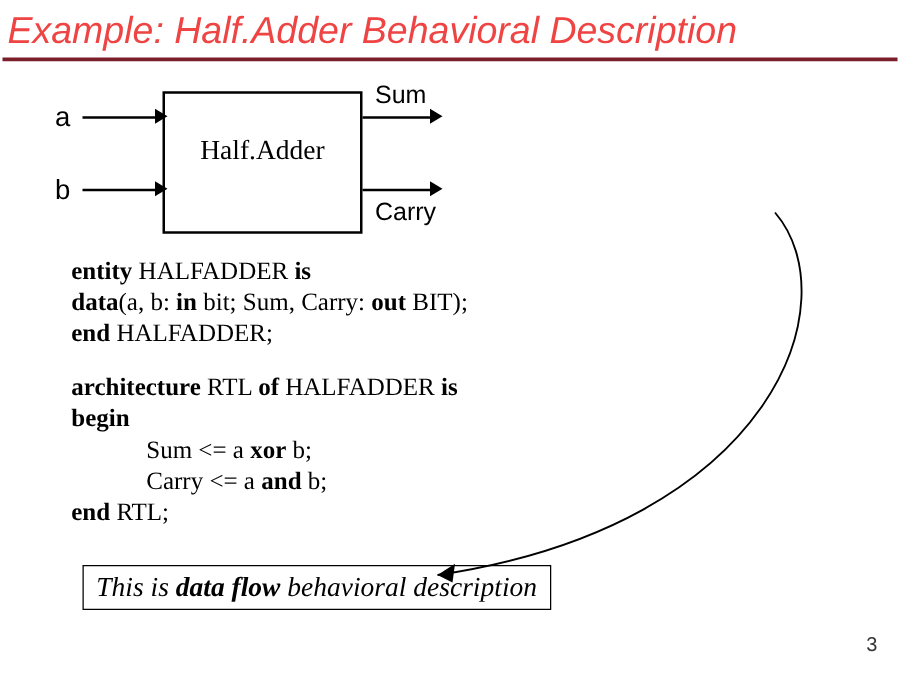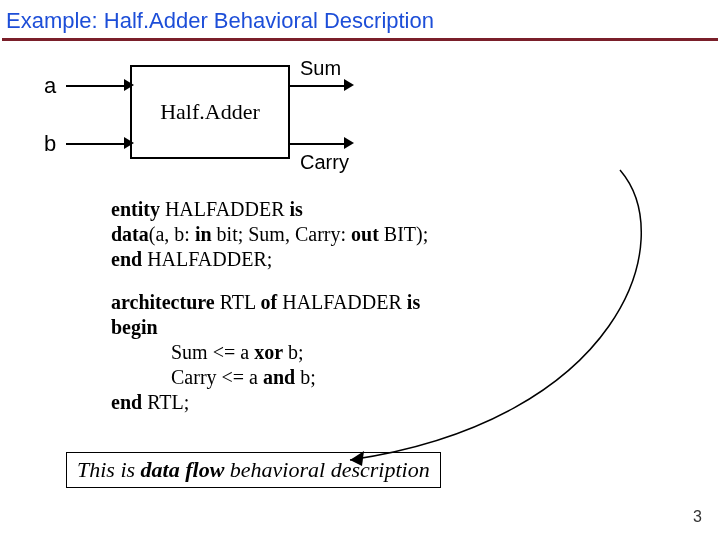--- a/index.html
+++ b/index.html
@@ -7,41 +7,42 @@
     padding: 0;
     width: 720px;
     height: 540px;
     font-family: "Times New Roman", serif;
     background: #fff;
     position: relative;
     overflow: hidden;
   }
   .title {
     font-family: Arial, Helvetica, sans-serif;
-    font-size: 22px;
+    font-size: 30px;
     padding: 8px 6px 4px 6px;
-    color: #1d4ed8;
+    color: #ef4444;
+    font-style: italic;
   }
   .title-rule {
     height: 3px;
     background: #7a1f2a;
     margin: 0 2px 18px 2px;
   }
   .diagram {
     position: relative;
     height: 130px;
     margin-top: 8px;
   }
   .lbl { position: absolute; font-family: Arial, sans-serif; font-size: 22px; }
   .lbl-a { left: 44px; top: 14px; }
   .lbl-b { left: 44px; top: 72px; }
   .box {
     position: absolute;
     left: 130px; top: 6px;
-    width: 160px; height: 94px;
+    width: 160px; height: 114px;
     border: 2px solid #000;
     box-sizing: border-box;
     text-align: center;
   }
   .box-label {
     font-size: 22px;
     margin-top: 32px;
   }
   .wire { position: absolute; background: #000; height: 2px; }
   .wire-a { left: 66px; top: 26px; width: 64px; }
@@ -61,21 +62,21 @@
   .ah-carry { left: 344px; top: 78px; }
   .out-lbl { position: absolute; font-family: Arial, sans-serif; font-size: 20px; }
   .out-sum { left: 300px; top: -2px; }
   .out-carry { left: 300px; top: 92px; }
   .eqns { position: absolute; left: 440px; top: 0; font-family: Arial, sans-serif; font-size: 20px; line-height: 1.4; }
   .eqns .row2 { padding-left: 52px; }
   .eqns .carry { margin-top: 18px; }
   .code {
     font-family: "Times New Roman", serif;
     font-size: 20px;
-    margin-left: 111px;
+    margin-left: 57px;
     margin-top: 8px;
     line-height: 1.25;
   }
   .code .indent1 { padding-left: 60px; }
   .code b { font-weight: bold; }
   .callout {
     position: absolute;
     left: 66px;
     top: 452px;
     border: 1.5px solid #000;

